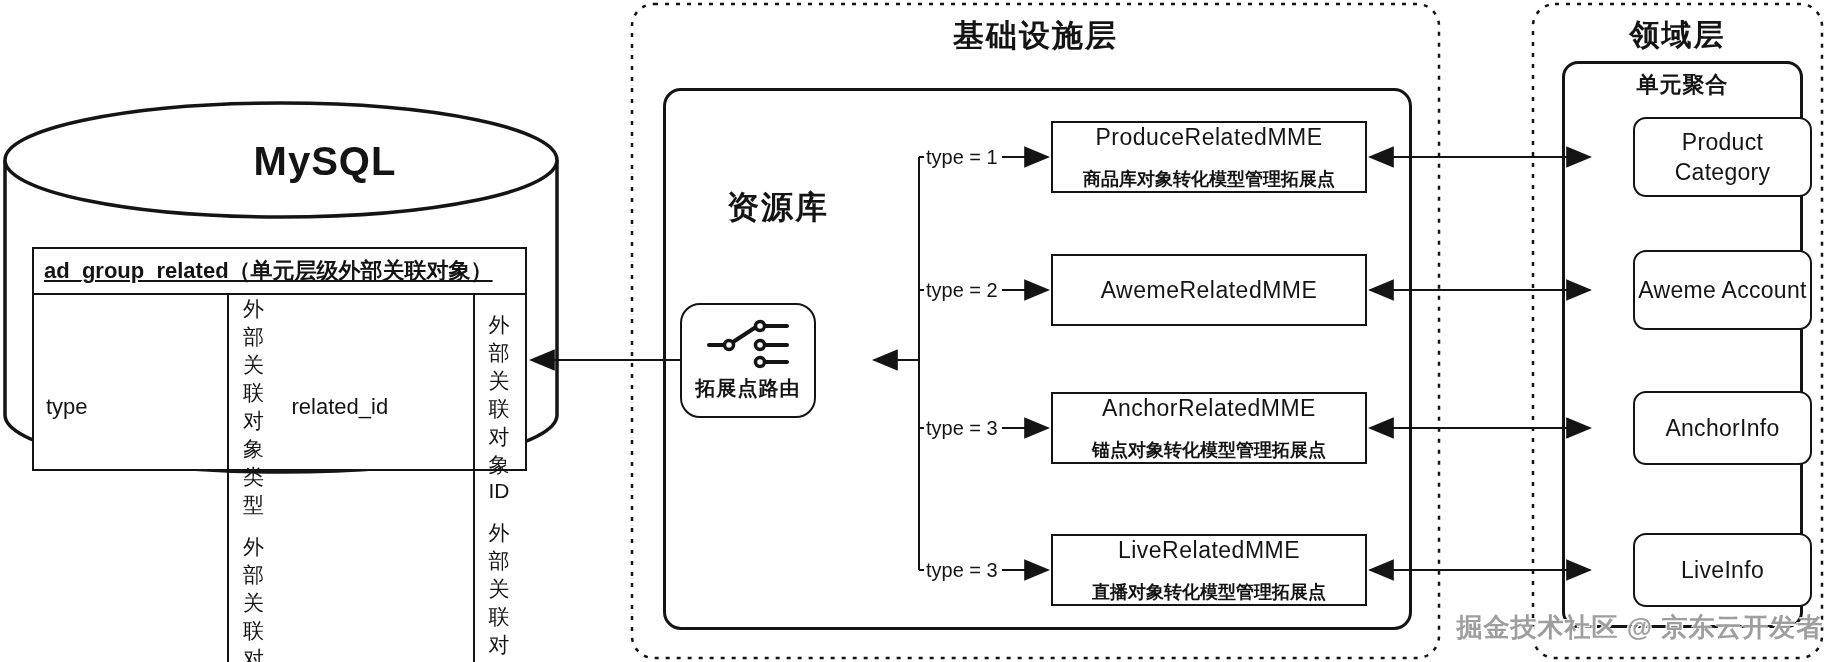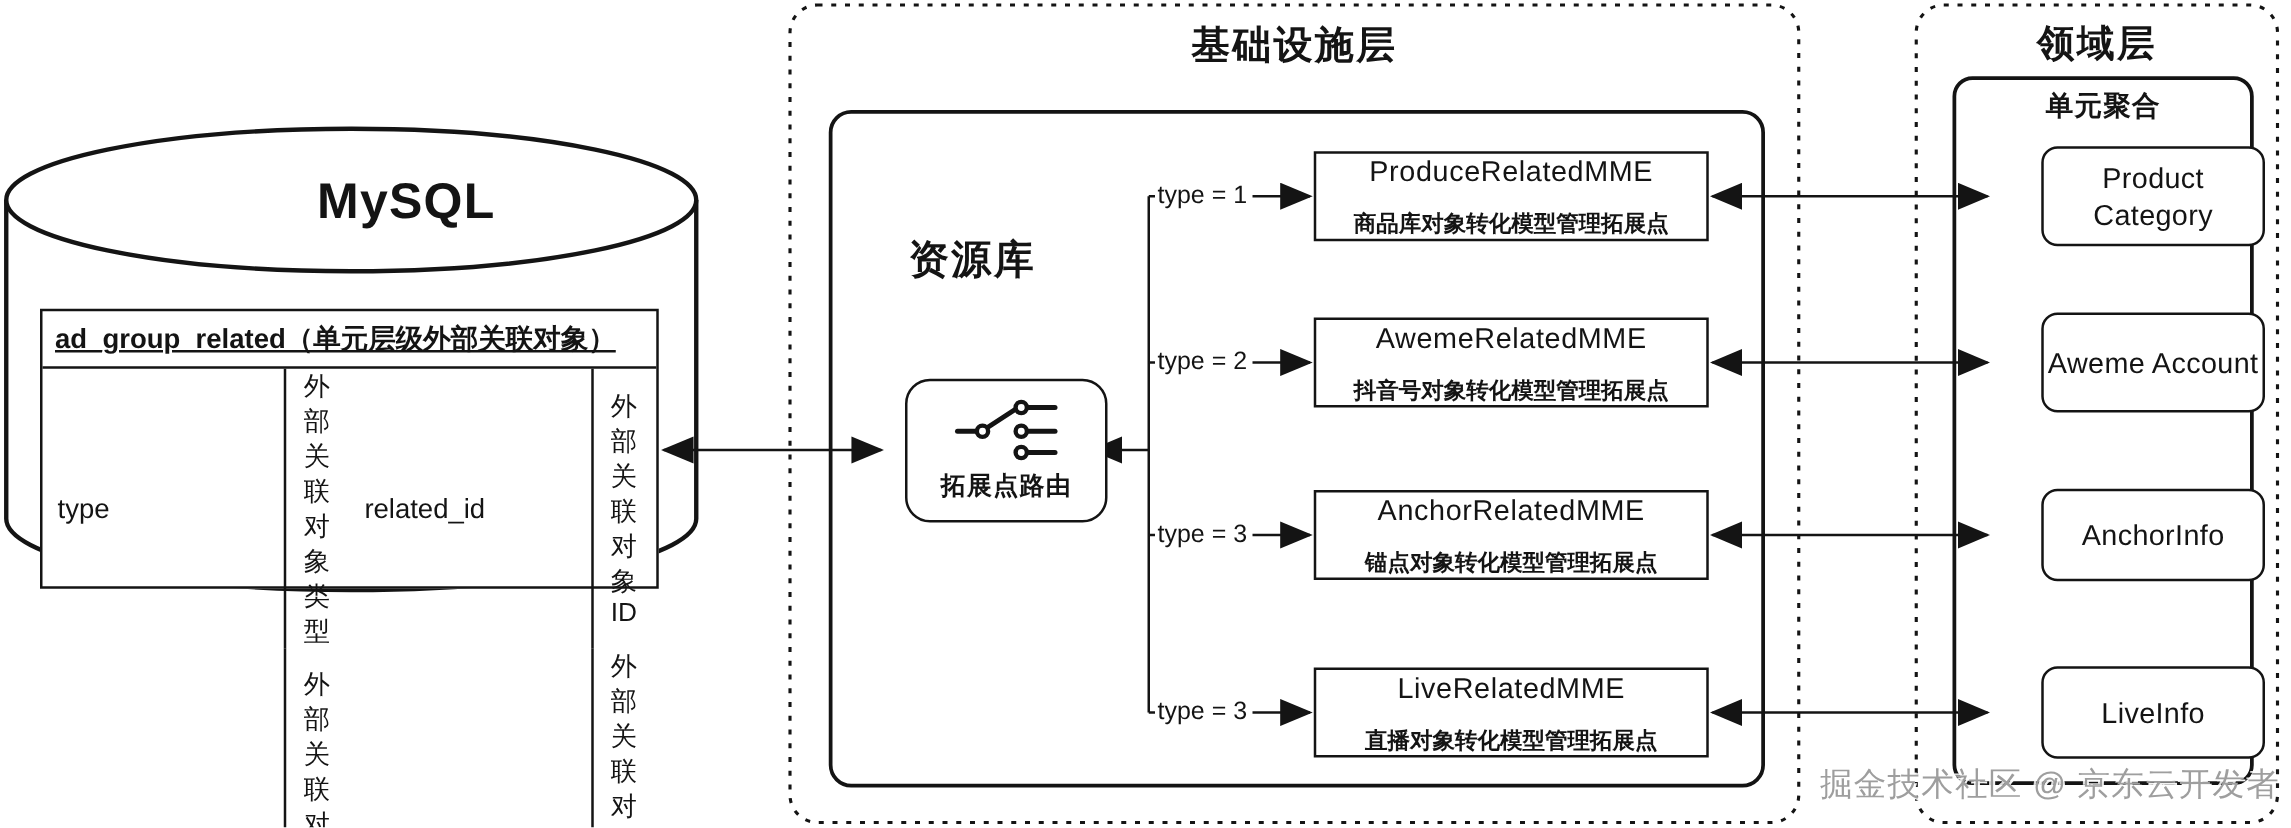--- a/index.html
+++ b/index.html
@@ -29,42 +29,42 @@
     border:3.5px solid #141414;border-radius:18px;background:transparent;}
   .repo-label{left:727px;top:186px;font-size:32px;font-weight:700;letter-spacing:2px;}
   .domain-title{left:1533px;top:15px;width:289px;text-align:center;
     font-size:30px;font-weight:700;letter-spacing:2px;}
   .agg-box{left:1562px;top:61px;width:241px;height:567px;
     border:3.5px solid #141414;border-radius:16px;}
   .agg-label{left:1562px;top:70px;width:241px;text-align:center;
     font-size:22px;font-weight:700;letter-spacing:1px;}
 
   
-  .router-box{left:724px;top:303px;width:162px;height:115px;background:#fff;
+  .router-box{left:680px;top:303px;width:136px;height:115px;background:#fff;
     border:2.5px solid #141414;border-radius:20px;display:flex;flex-direction:column;
     align-items:center;justify-content:center;gap:6px;}
   .router-label{font-size:20px;font-weight:600;letter-spacing:1px;}
 
   
   .mme{left:1051px;width:316px;height:72px;background:#fff;border:2px solid #141414;
     display:flex;flex-direction:column;align-items:center;justify-content:center;gap:16px;}
   .mme .nm{font-size:23px;letter-spacing:.5px;}
   .mme .ds{font-size:18px;font-weight:600;}
 
   
   .cond{transform:translateY(-50%);background:#fff;padding:0 4px 0 2px;
     font-size:20px;white-space:nowrap;}
 
   
   .ent{left:1593px;width:179px;background:#fff;border:2px solid #141414;border-radius:13px;
     display:flex;align-items:center;justify-content:center;text-align:center;
     font-size:23px;line-height:30px;letter-spacing:.3px;margin-left:40px;}
 
   .watermark{left:1455px;top:610px;width:370px;text-align:center;font-size:26px;
-    font-weight:400;letter-spacing:1px;color:#9e9e9e;z-index:9;
+    font-weight:700;letter-spacing:1px;color:#9e9e9e;z-index:9;
     text-shadow:1.5px 1.5px 0 rgba(255,255,255,.95),-1.5px -1.5px 0 rgba(255,255,255,.85);}
 </style>
 </head>
 <body>
 
 <div class="stage">
 
   <svg class="wires" width="1833" height="662" viewBox="0 0 1833 662">
     <defs>
       <marker id="ah" viewBox="0 0 12 10" refX="11" refY="5" markerWidth="13" markerHeight="11" orient="auto-start-reverse">
@@ -145,21 +145,20 @@
   <div class="abs cond" style="left:924px;top:290px;">type = 2</div>
   <div class="abs cond" style="left:924px;top:428px;">type = 3</div>
   <div class="abs cond" style="left:924px;top:570px;">type = 3</div>
 
   <div class="abs mme" style="top:121px;">
     <div class="nm">ProduceRelatedMME</div>
     <div class="ds">商品库对象转化模型管理拓展点</div>
   </div>
   <div class="abs mme" style="top:254px;">
     <div class="nm">AwemeRelatedMME</div>
-    <div class="ds">抖音号对象转化模型管理拓展点</div>
   </div>
   <div class="abs mme" style="top:392px;">
     <div class="nm">AnchorRelatedMME</div>
     <div class="ds">锚点对象转化模型管理拓展点</div>
   </div>
   <div class="abs mme" style="top:534px;">
     <div class="nm">LiveRelatedMME</div>
     <div class="ds">直播对象转化模型管理拓展点</div>
   </div>
 

